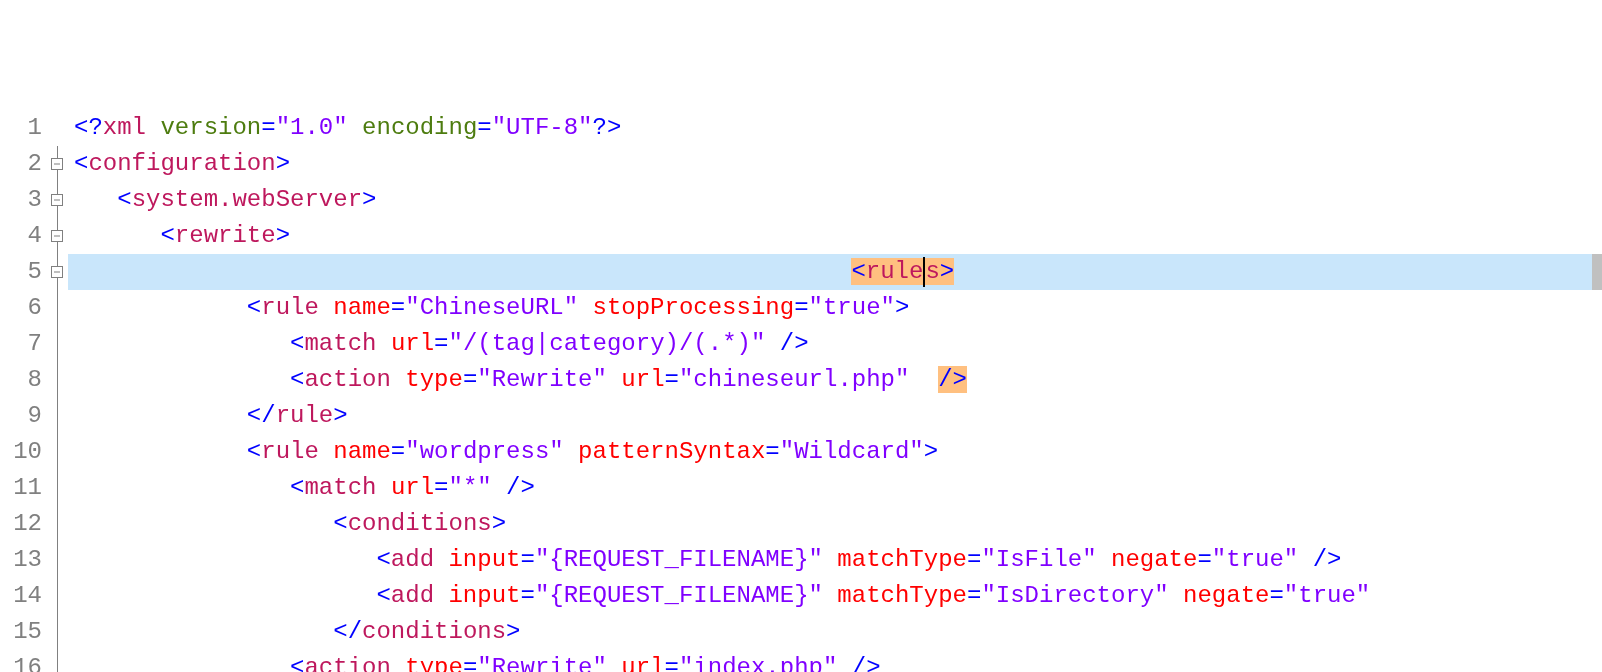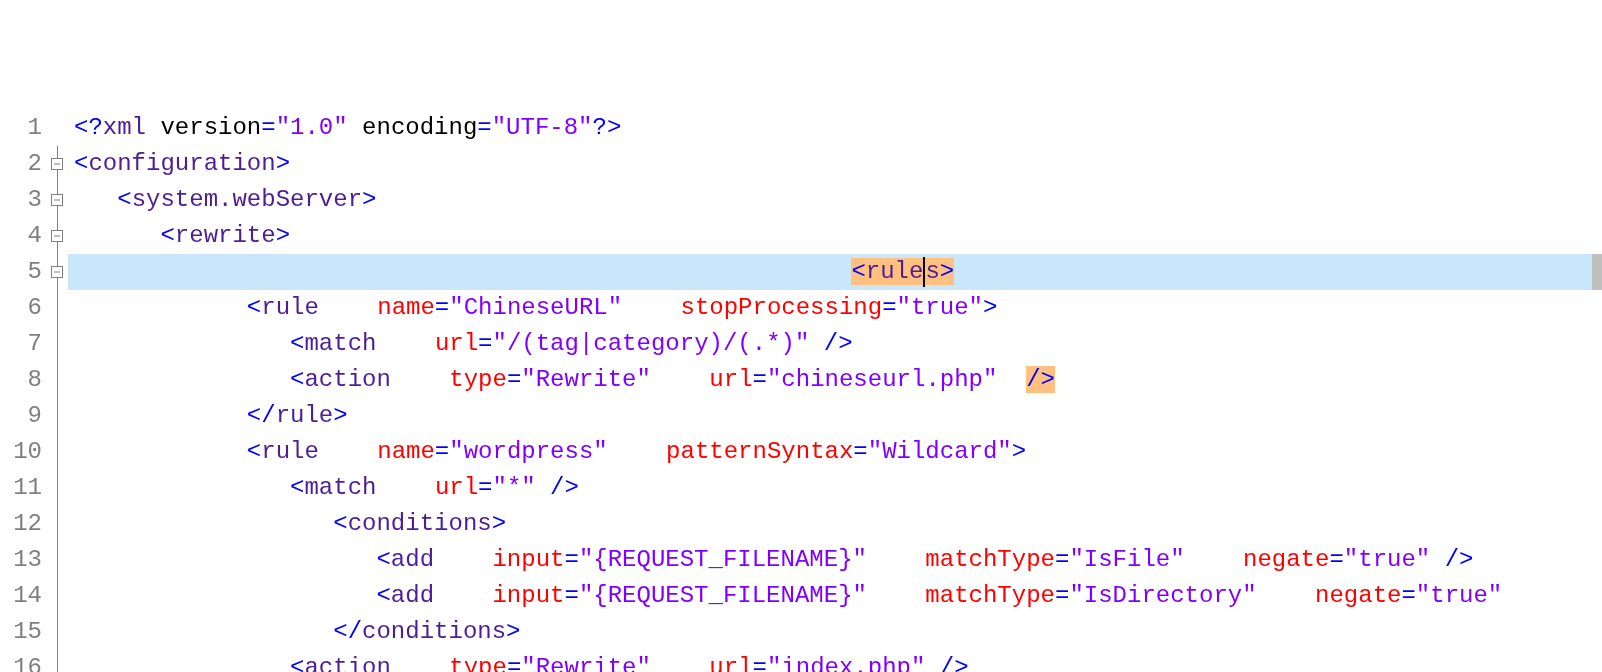--- a/index.html
+++ b/index.html
@@ -66,23 +66,23 @@
   }
   .code .line.hl { background:#c9e6fb;text-align:center; }
   .code .line.hl::after {
     content:"";
     position:absolute;
     right:0; top:0; bottom:0;
     width:10px;
     background:#c0c0c0;
   }
   .tok-bracket { color:#0000ff; }
-  .tok-elem    { color:#4c1d95; }
-  .tok-attr    { color:#ff0000;margin-left:44px; }
-  .tok-pi      { color:#000000; }
+  .tok-elem    { color:#be185d; }
+  .tok-attr    { color:#ff0000; }
+  .tok-pi      { color:#4d7c0f; }
   .tok-str     { color:#8000ff; }
   .tok-text    { color:#000000; }
   .hl-orange   { background:#ffc080; }
   .caret {
     position:absolute;
     width:2px;
     background:#000;
     height:30px;
     top:3px;
   }

